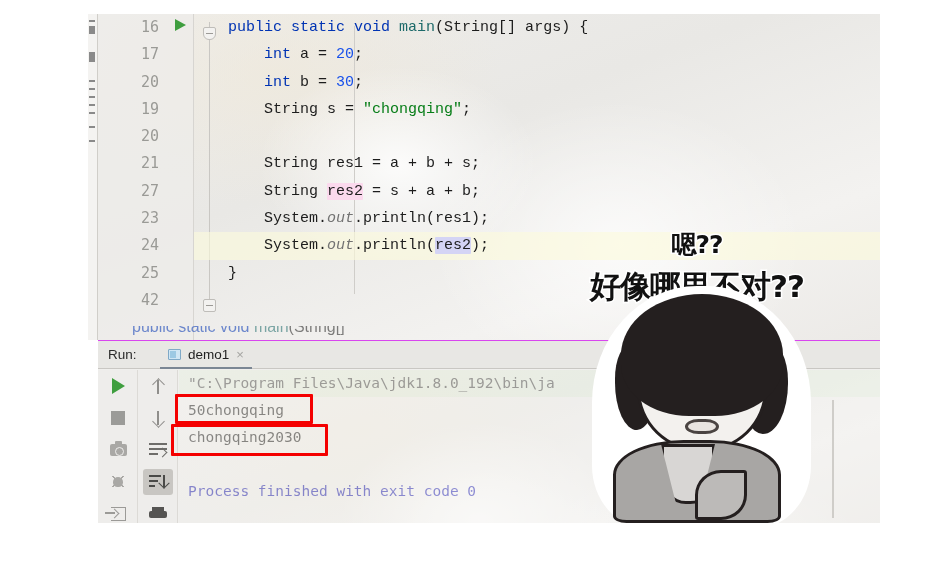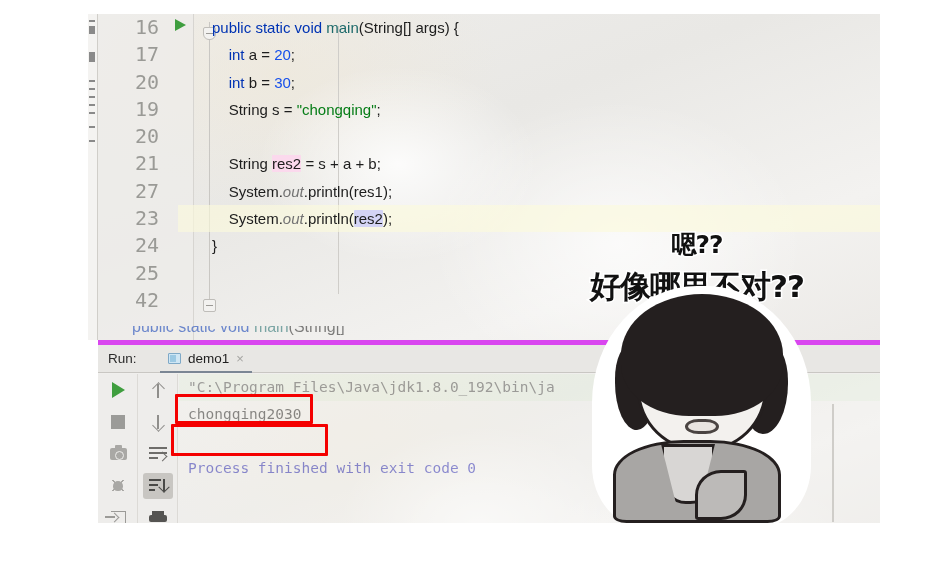--- a/index.html
+++ b/index.html
@@ -26,40 +26,40 @@
       linear-gradient(160deg, #efeeec 0%, #e9e8e5 40%, #f3f2f0 75%, #eceae7 100%);
   }
 
   .gutter { position:absolute; left:0; top:0; width:96px; height:100%;
             background:rgba(237,236,233,.75); }
   .gutter-edge { position:absolute; left:95px; top:0; width:1px; height:100%;
                  background:#d7d5d1; }
 
   .linenos { position:absolute; left:0; top:0; width:70px; }
   .lineno { height:27.3px; line-height:27.3px; text-align:right; padding-right:9px;
-            color:#9a9a96; font-family:"DejaVu Sans Mono", monospace; font-size:20px; }
+            color:#9a9a96; font-family:"DejaVu Sans Mono", monospace; font-size:15px; }
 
   .run-marker { position:absolute; left:77px; top:5px; width:0; height:0;
       border-left:11px solid #3f9e3f; border-top:6.5px solid transparent;
       border-bottom:6.5px solid transparent; }
 
   
   .foldcol { position:absolute; left:104px; top:0; width:16px; height:100%; }
   .foldline { position:absolute; left:7px; top:8px; width:1px; height:280px; background:#c9c7c3; }
   .foldcap { position:absolute; left:1px; width:13px; height:13px;
              border:1px solid #bfbdb9; background:#f3f2f0; }
   .foldcap.top { top:13px; border-radius:2px 2px 6px 6px; }
   .foldcap.top::after { content:""; position:absolute; left:2px; top:5px; width:7px;
              height:1px; background:#9c9a96; }
   .foldcap.bot { top:285px; border-radius:2px; }
   .foldcap.bot::after { content:""; position:absolute; left:2px; top:5px; width:7px;
              height:1px; background:#9c9a96; }
 
-  .code { position:absolute; left:80px; top:0; right:0; height:100%;
-          font-family:Liberation Sans, sans-serif; font-size:15px; }
+  .code { position:absolute; left:96px; top:0; right:0; height:100%;
+          font-family:Liberation Mono, monospace; font-size:15px; }
   .cline { height:27.3px; line-height:27.3px; white-space:pre; padding-left:34px;
            color:#1d1d1d; position:relative; }
   .cline.current { background:rgba(252,250,219,.62); }
 
   .indent-guide { position:absolute; left:160px; top:12px; width:1px; height:268px;
                   background:#cfcdc9; }
 
   .kw   { color:#0033b3; }
   .str  { color:#067d17; }
   .num  { color:#1750eb; }
@@ -68,21 +68,21 @@
   .hl-pink  { background:#fbd9ed; border-radius:1px; }
   .hl-blue  { background:#d4d4f5; border-radius:1px; }
 
   
   .clip27 { position:absolute; left:0; bottom:0; width:100%; height:14px;
             overflow:hidden; }
   .clip27 .cline { height:27.3px; line-height:27.3px; margin-top:-13px; }
 
   
   .runpanel { position:absolute; left:98px; top:340px; width:782px; height:183px;
-              background:#f0efed; overflow:hidden; border-top:5px solid #d946ef; }
+              background:#f0efed; overflow:hidden; border-top:1px solid #d946ef; }
 
   .runhdr { position:absolute; left:0; top:0; width:100%; height:28px;
             background:#e8e7e4; border-bottom:1px solid #c9c7c3; }
   .runlabel { position:absolute; left:10px; top:6px; font-size:13.5px; color:#2b2b2b; }
   .runtab { position:absolute; left:62px; top:0; height:28px; padding:0 8px;
             display:flex; align-items:center; gap:7px;
             border-bottom:2px solid #7b8694; }
   .tab-ico { width:13px; height:11px; border:1.5px solid #7fa9c7; background:#cfe6f4;
              border-radius:1px; position:relative; }
   .tab-ico::after { content:""; position:absolute; left:1px; top:1px; right:4px; bottom:1px;
@@ -233,20 +233,21 @@
       <div class="foldcap bot"></div>
     </div>
 
     <div class="code" id="code-area">
       <div class="indent-guide"></div>
     <div class="cline"><span class="kw">public</span> <span class="kw">static</span> <span class="kw">void</span> <span class="typ">main</span>(String[] args) {</div>
         <div class="cline">    <span class="kw">int</span> a = <span class="num">20</span>;</div>
         <div class="cline">    <span class="kw">int</span> b = <span class="num">30</span>;</div>
         <div class="cline">    String s = <span class="str">"chongqing"</span>;</div>
         <div class="cline">&nbsp;</div>
+        <div class="cline">    String res1 = a + b + s;</div>
         <div class="cline">    String <span class="hl-pink">res2</span> = s + a + b;</div>
         <div class="cline">    System.<span class="fld">out</span>.println(res1);</div>
         <div class="cline current">    System.<span class="fld">out</span>.println(<span class="hl-blue">res2</span>);</div>
         <div class="cline">}</div>
         <div class="cline">&nbsp;</div>
       </div>
 
     <div class="clip27">
       <div class="cline" style="opacity:.55;"><span class="kw">public</span> <span class="kw">static</span> <span class="kw">void</span> <span class="typ">main</span>(String[]</div>
     </div>
@@ -306,20 +307,21 @@
         <div class="tbtn">
             <span class="ico i-print"></span>
           </div>
       </div>
     </div>
 
     <div class="console" id="console-area">
       <div class="wash" style="opacity:.5"></div>
       <div class="con-scroll"></div>
     <div class="conline cmd">"C:\Program Files\Java\jdk1.8.0_192\bin\ja</div>
+        <div class="conline out">50chongqing</div>
         <div class="conline out">chongqing2030</div>
         <div class="conline blank"> </div>
         <div class="conline exit">Process finished with exit code 0</div>
       </div>
   </div>
 
   <div class="redbox" style="left:175px; top:394px; width:138px; height:30px;"></div>
   <div class="redbox" style="left:171px; top:424px; width:157px; height:32px;"></div>
 
   <div class="meme">

